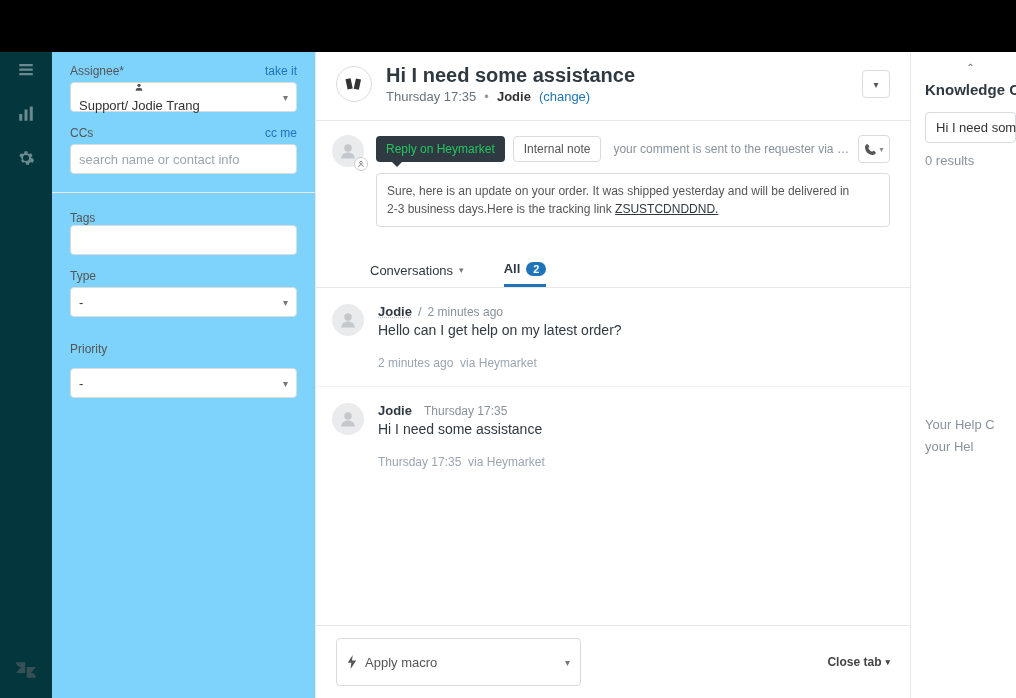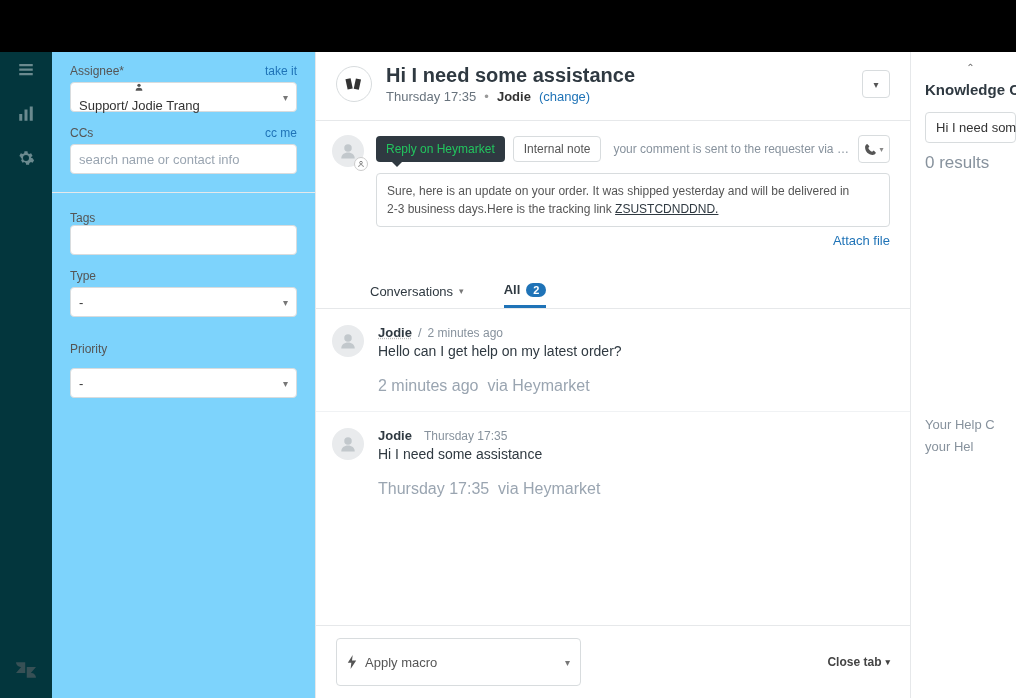--- a/index.html
+++ b/index.html
@@ -52,29 +52,29 @@
 .msgs { flex: 1; overflow: auto; }
 .msg { display: flex; gap: 14px; padding: 16px 20px 16px 16px; }
 .msg + .msg { border-top: 1px solid #f0f2f4; }
 .msg-body { flex: 1; }
 .msg-head { font-size: 13px; display: flex; align-items: baseline; gap: 6px; }
 .msg-head .nm { font-weight: 600; color: #2f3941; text-decoration: underline dotted #bbb; }
 .msg-head .nm2 { font-weight: 600; color: #2f3941; }
 .msg-head .ts { color: #87929d; font-size: 12px; }
 .msg-head .sep { color: #87929d; }
 .msg-text { font-size: 14px; color: #2f3941; margin-top: 3px; }
-.msg-meta { font-size: 16px; color: #9aa5b1; margin-top: 18px; }
+.msg-meta { font-size: 12px; color: #9aa5b1; margin-top: 18px; }
 .footer { border-top: 1px solid #e6e8ea; padding: 12px 20px; display: flex; align-items: center; gap: 14px; }
 .macro { height: 48px; border: 1px solid #d8dcde; border-radius: 4px; background: #fff; display: flex; align-items: center; padding: 0 10px; font-size: 13px; color: #555; gap: 8px; cursor: pointer; width: 245px; justify-content: space-between; }
 .closetab { margin-left: auto; font-size: 12px; font-weight: 600; color: #444; cursor: pointer; display: flex; align-items: center; gap: 4px; }
 .rpanel { width: 106px; background: #fff; border-left: 1px solid #e6e8ea; padding: 10px 0 10px 14px; font-size: 13px; color: #2f3941; overflow: hidden; white-space: nowrap; position: relative; }
 .rpanel .rchev { width: 100%; text-align: center; font-size: 10px; color: #666; cursor: pointer; margin-bottom: 8px; }
 .rpanel .rtitle { font-weight: 600; font-size: 15px; margin-bottom: 14px; }
 .rpanel .rsearch { border: 1px solid #d8dcde; border-radius: 4px; padding: 7px 10px; font-size: 13px; color: #333; margin-bottom: 10px; }
-.rpanel .rres { color: #87929d; font-size: 17px; }
+.rpanel .rres { color: #87929d; font-size: 13px; }
 .rpanel .rhelp { color: #87929d; font-size: 13px; position: absolute; top: 362px; left: 14px; line-height: 1.7; }
 .caret-down { font-size: 10px; color: #777; }
 .person-ico { display:inline-block; width:10px; height:10px; }
 svg { display: block; }
 </style>
 </head>
 <body>
 
 <div class="app">
 
@@ -201,21 +201,20 @@
               <svg width="13" height="13" viewBox="0 0 24 24" fill="#555">
                   <path d="M6 2l4 4-2 3c1 3 4 6 7 7l3-2 4 4c-1 3-4 4-6 4C8 22 2 16 2 8c0-2 1-5 4-6z"></path>
                 </svg>
               <span style="font-size:8px;color:#888">▾</span>
             </div>
           </div>
           <div class="reply-box">
             <span>Sure, here is an update on your order. It was shipped yesterday and will be delivered in</span><br>
             <span>2-3 business days.Here is the tracking link </span><span class="trk">ZSUSTCDNDDND.</span>
           </div>
-          <div class="attach"><a>Attach file</a></div>
         </div>
       </div>
     </div>
 
     <div class="ctabs">
       <div class="ctab">
         <span>Conversations</span>
         <span class="chev">▾</span>
       </div>
       <div class="ctab active">

